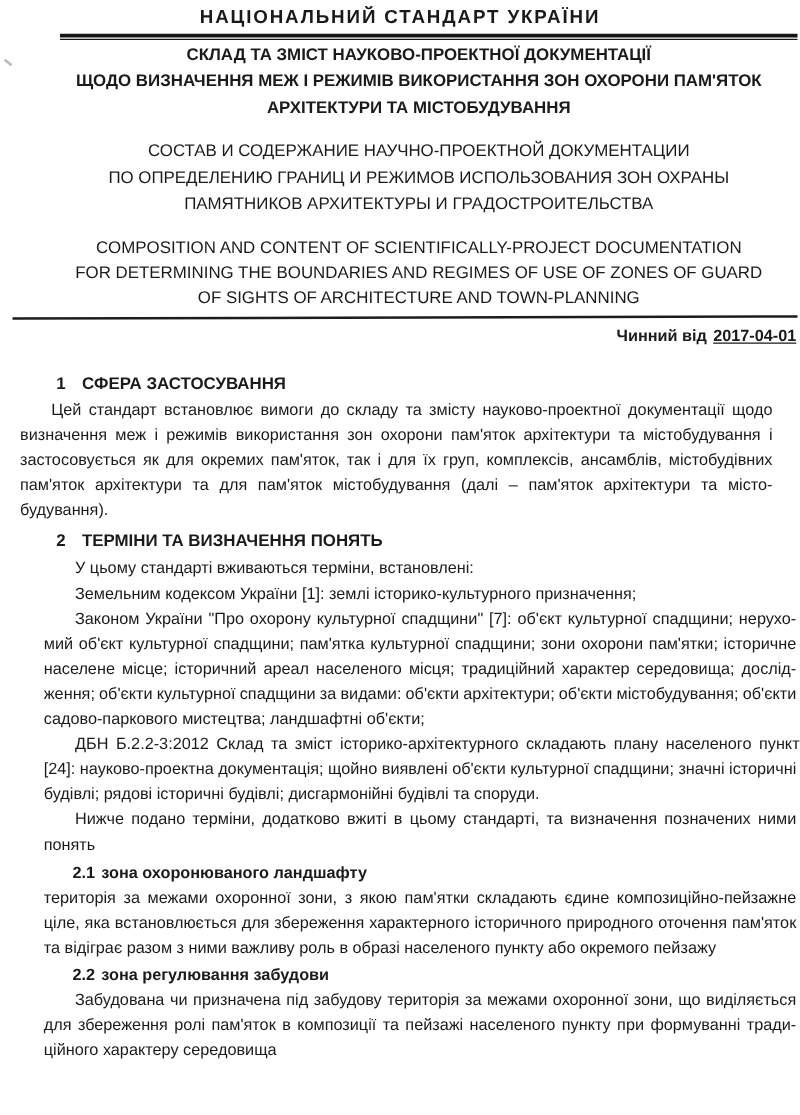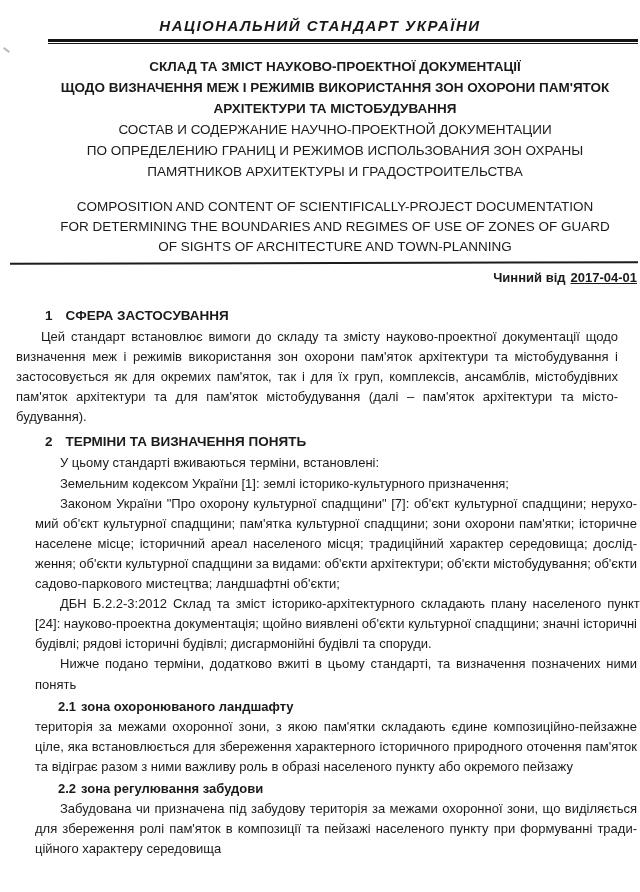--- a/index.html
+++ b/index.html
@@ -9,42 +9,41 @@
     color: #1a1a1a;
     font-family: "Liberation Sans", sans-serif;
     position: relative;
   }
   .artifact {
     position: absolute; left: 3px; top: 49px;
     width: 7px; height: 2px; background: #b9b9b9;
     transform: rotate(38deg);
   }
   .doc-header {
-    padding-top: 17px;
+    padding-top: 5px;
     text-align: center;
     font-weight: bold;
     font-size: 15px;
     letter-spacing: 1.5px;
     white-space: nowrap;
-    font-style: italic;
   }
   .double-rule {
     margin: 5px 2px 0 48px;
     height: 1px;
     border-top: 3px solid #151515;
     border-bottom: 1px solid #151515;
   }
   .titleblock {
     margin: 0 3px 0 33px;
     text-align: center;
     font-size: 13.5px;
   }
   .titleblock .tline { line-height: 21px; white-space: nowrap; }
-  .titleblock.uk { margin-top: 12px; font-weight: bold; }
-  .titleblock.ru { }
+  .titleblock.uk { margin-top: 1px; font-weight: bold; }
+  .titleblock.ru { margin-top: 14px; }
   .titleblock.en { margin-top: 15px; }
   .titleblock.en .tline { line-height: 20px; }
   .rule {
     margin: 5px 2px 0 10px;
     border-top: 2px solid #1c1c1c;
     transform: rotate(-0.15deg);
   }
   .effective {
     margin: 6px 3px 0 0;
     text-align: right;

